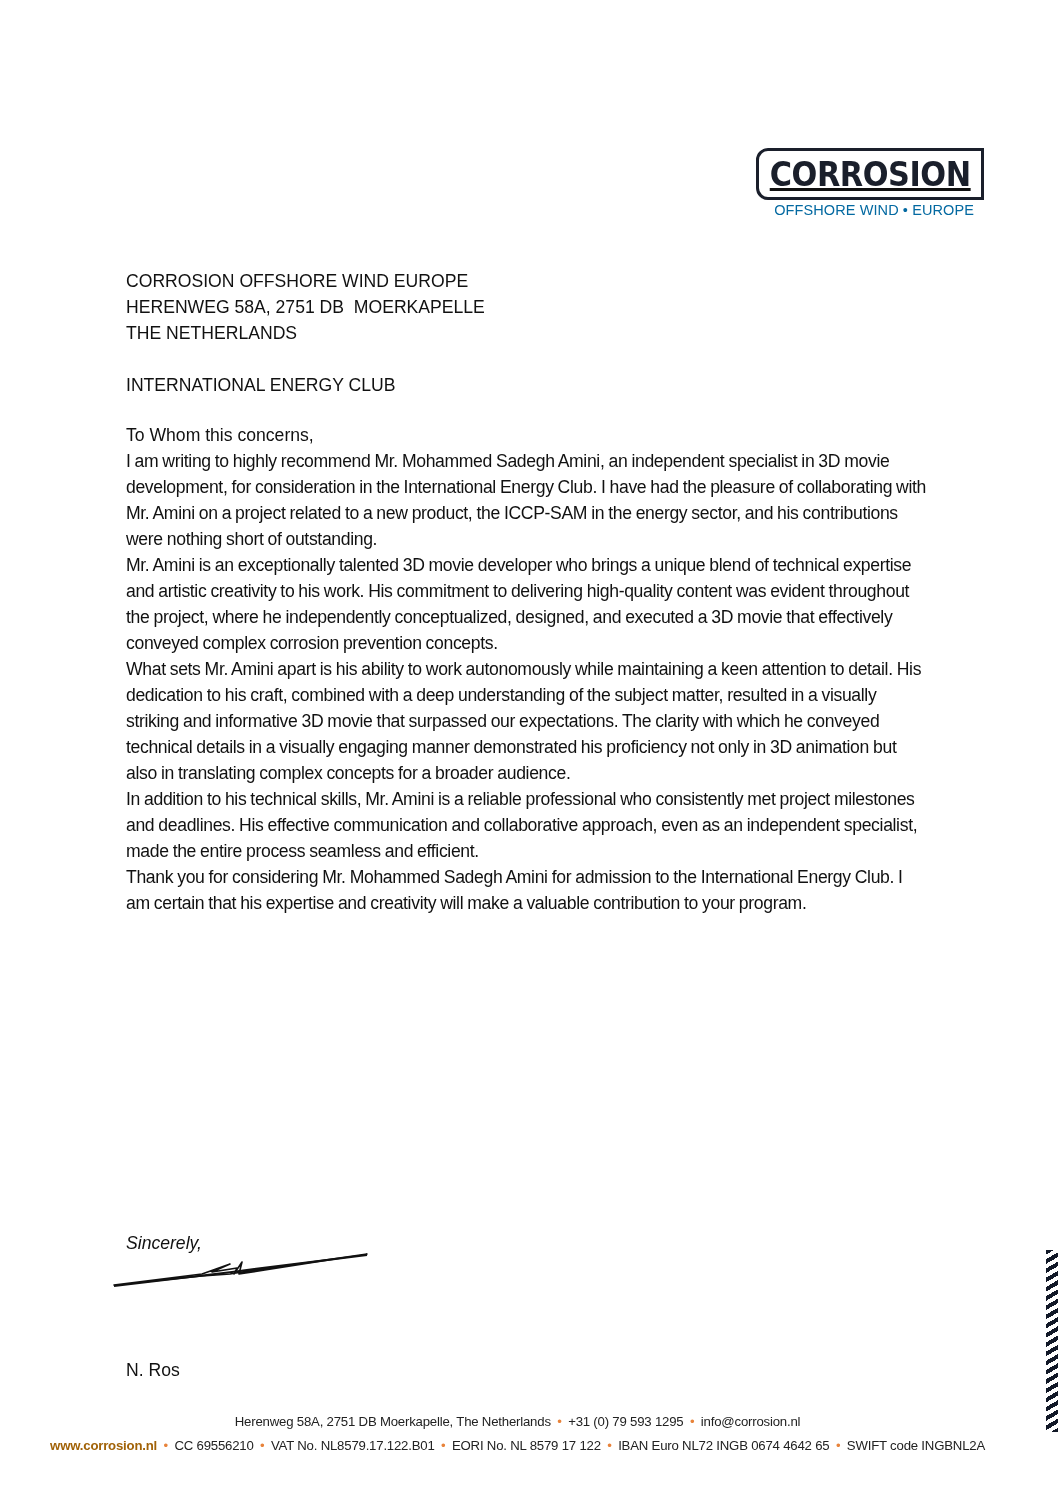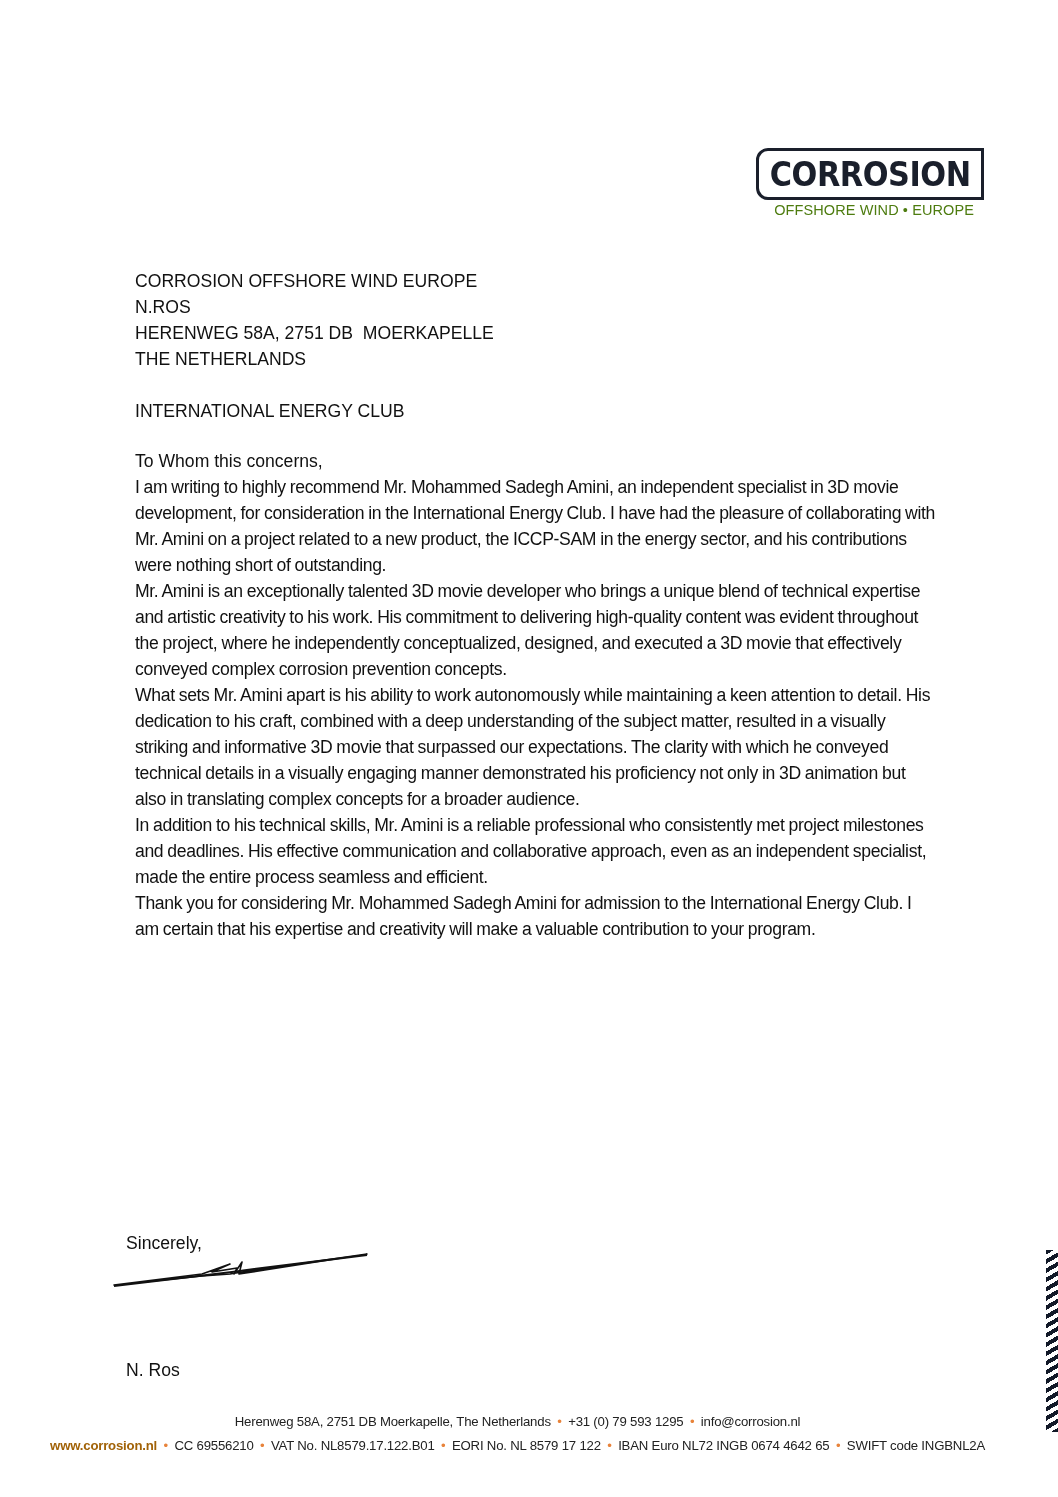--- a/index.html
+++ b/index.html
@@ -1,54 +1,53 @@
 <!DOCTYPE html>
 <html><head>
 <meta charset="utf-8">
 <style>
   html, body { margin: 0; padding: 0; background: #ffffff; }
   body { width: 1058px; height: 1497px; position: relative; overflow: hidden;
          font-family: "Liberation Sans", sans-serif; color: #111; }
   .logo { position: absolute; left: 756px; top: 148px; width: 228px; }
   .logo-box { box-sizing: border-box; height: 52px; border: 3px solid #1a1f2b; border-radius: 12px 0 0 12px;
-              display: flex; align-items: center; justify-content: center; padding: 0 6px; }
+              display: flex; align-items: center; justify-content: center; padding: 0 6px; text-decoration: underline; }
   .logo-word { font-family: "DejaVu Sans", sans-serif; font-weight: bold; font-size: 33px; letter-spacing: -0.5px;
                color: #1a1f2b; line-height: 1; transform: scaleX(0.92); }
-  .logo-sub { margin-top: 2px; text-align: right; padding-right: 10px; font-size: 14.5px; color: #4d7c0f;
+  .logo-sub { margin-top: 2px; text-align: right; padding-right: 10px; font-size: 14.5px; color: #0369a1;
               letter-spacing: 0.1px; }
-  .letter { position: absolute; left: 135px; top: 268px; width: 800px; font-size: 17.6px; line-height: 26px;
+  .letter { position: absolute; left: 126px; top: 268px; width: 800px; font-size: 17.6px; line-height: 26px;
             font-family: "Liberation Sans Narrow", "Liberation Sans", sans-serif; color: #111; }
   .letter p { margin: 0; }
   .block { margin-bottom: 26px; }
   .para { margin-bottom: 26px; letter-spacing: -0.35px; word-spacing: -0.5px; }
   .addr-line, .salutation, .closing, .signer { letter-spacing: 0; }
   .sig { position: absolute; left: 112px; top: 1252px; width: 260px; height: 40px; }
   .signer-wrap { position: absolute; left: 126px; top: 1360px; font-size: 17.6px; }
-  .closing-wrap { position: absolute; left: 126px; top: 1233px; font-size: 17.6px; }
+  .closing-wrap { position: absolute; left: 126px; top: 1233px; font-size: 17.6px; font-style: italic; }
   .footer { position: absolute; right: 73px; top: 1410px; font-size: 13.2px; color: #222; text-align: center;
             line-height: 24px; letter-spacing: -0.2px; }
   .footer .dot { color: #e8833a; padding: 0 3px; }
   .footer .web { font-weight: bold; color: #a16207; }
   .stripe { position: absolute; right: 0; top: 1250px; width: 12px; height: 182px;
             background: repeating-linear-gradient(150deg, #111827 0 4px, #ffffff 4px 8px); }
 </style>
 </head>
 <body>
 
 <div class="logo">
   <div class="logo-box">
     <span class="logo-word">CORROSION</span>
   </div>
   <div class="logo-sub">OFFSHORE WIND • EUROPE</div>
 </div>
 
 <div class="letter">
   <div class="block">
     <p class="addr-line">CORROSION OFFSHORE WIND EUROPE</p>
-    <p class="addr-line">N.ROS</p>
     <p class="addr-line" style="white-space:pre">HERENWEG 58A, 2751 DB  MOERKAPELLE</p>
     <p class="addr-line">THE NETHERLANDS</p>
   </div>
   <div class="block" style="margin-bottom:24px">
     <p class="addr-line">INTERNATIONAL ENERGY CLUB</p>
   </div>
   <p class="salutation block">To Whom this concerns,</p>
   <p class="para">I am writing to highly recommend Mr. Mohammed Sadegh Amini, an independent specialist in 3D movie development, for consideration in the International Energy Club. I have had the pleasure of collaborating with Mr. Amini on a project related to a new product, the ICCP-SAM in the energy sector, and his contributions were nothing short of outstanding.</p>
   <p class="para">Mr. Amini is an exceptionally talented 3D movie developer who brings a unique blend of technical expertise and artistic creativity to his work. His commitment to delivering high-quality content was evident throughout the project, where he independently conceptualized, designed, and executed a 3D movie that effectively conveyed complex corrosion prevention concepts.</p>
   <p class="para">What sets Mr. Amini apart is his ability to work autonomously while maintaining a keen attention to detail. His dedication to his craft, combined with a deep understanding of the subject matter, resulted in a visually striking and informative 3D movie that surpassed our expectations. The clarity with which he conveyed technical details in a visually engaging manner demonstrated his proficiency not only in 3D animation but also in translating complex concepts for a broader audience.</p>

